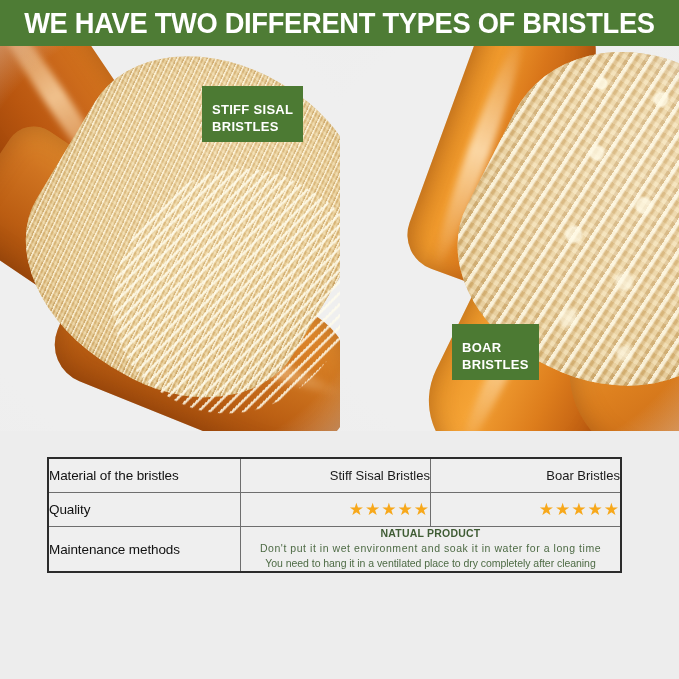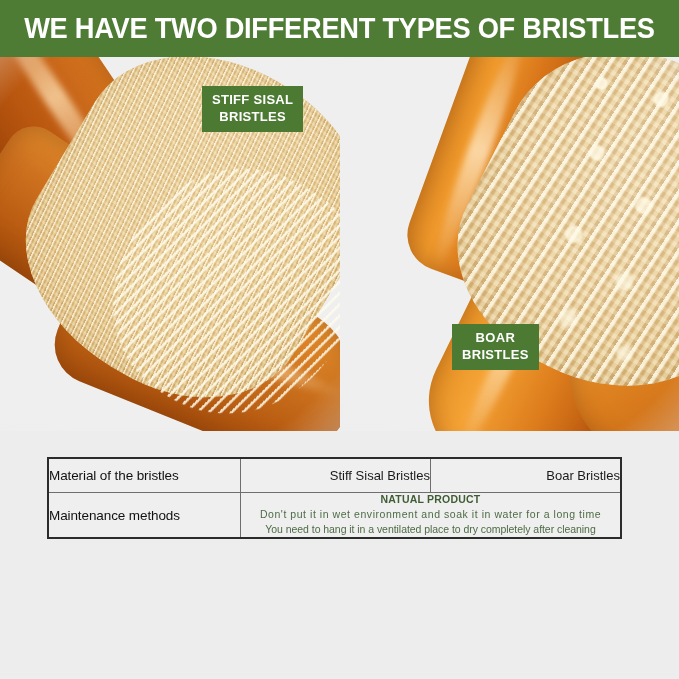--- a/index.html
+++ b/index.html
@@ -14,21 +14,21 @@
     overflow: hidden;
     position: relative;
     background: #ededed;
   }
 
   
   .banner {
     position: absolute;
     left: 0; top: 0;
     width: 679px;
-    height: 57px;
+    height: 46px;
     background: #4e7c35;
     display: flex;
     align-items: center;
     justify-content: center;
     overflow: hidden;
     z-index: 30;
   }
   .banner-title {
     color: #ffffff;
     font-family: "Liberation Sans Narrow", "Liberation Sans", sans-serif;
@@ -220,24 +220,23 @@
 
   
   .callout {
     position: absolute;
     background: #4c7a33;
     color: #ffffff;
     font-weight: bold;
     font-size: 13px;
     line-height: 17px;
     letter-spacing: 0.3px;
-    padding: 5px 10px 7px 10px;
+    padding: 15px 10px 7px 10px;
     z-index: 20;
     white-space: nowrap;
-    text-align: center;
   }
   .callout-sisal { left: 202px; top: 86px; }
   .callout-boar  { left: 452px; top: 324px; }
 
   
   .table-wrap {
     position: absolute;
     left: 47px;
     top: 457px;
     width: 573px;
@@ -364,20 +363,29 @@
 <div class="table-wrap">
   <table class="compare">
     <tbody>
       <tr>
         <td class="label-cell">Material of the bristles</td>
         <td class="val-cell">Stiff Sisal Bristles</td>
         <td class="val-cell">Boar Bristles</td>
       </tr>
 
 
+      <tr>
+        <td class="label-cell">Quality</td>
+        <td class="val-cell">
+          <span class="stars orange">★★★★★</span>
+        </td>
+        <td class="val-cell">
+          <span class="stars orange">★★★★★</span>
+        </td>
+      </tr>
 
 
       <tr>
         <td class="label-cell">Maintenance methods</td>
         <td class="maint-cell" colspan="2">
           <span class="maint-title">NATUAL PRODUCT</span>
           <span class="maint-line spaced">Don't put it in wet environment and soak it in water for a long time</span>
           <span class="maint-line">You need to hang it in a ventilated place to dry completely after cleaning</span>
         </td>
       </tr>

